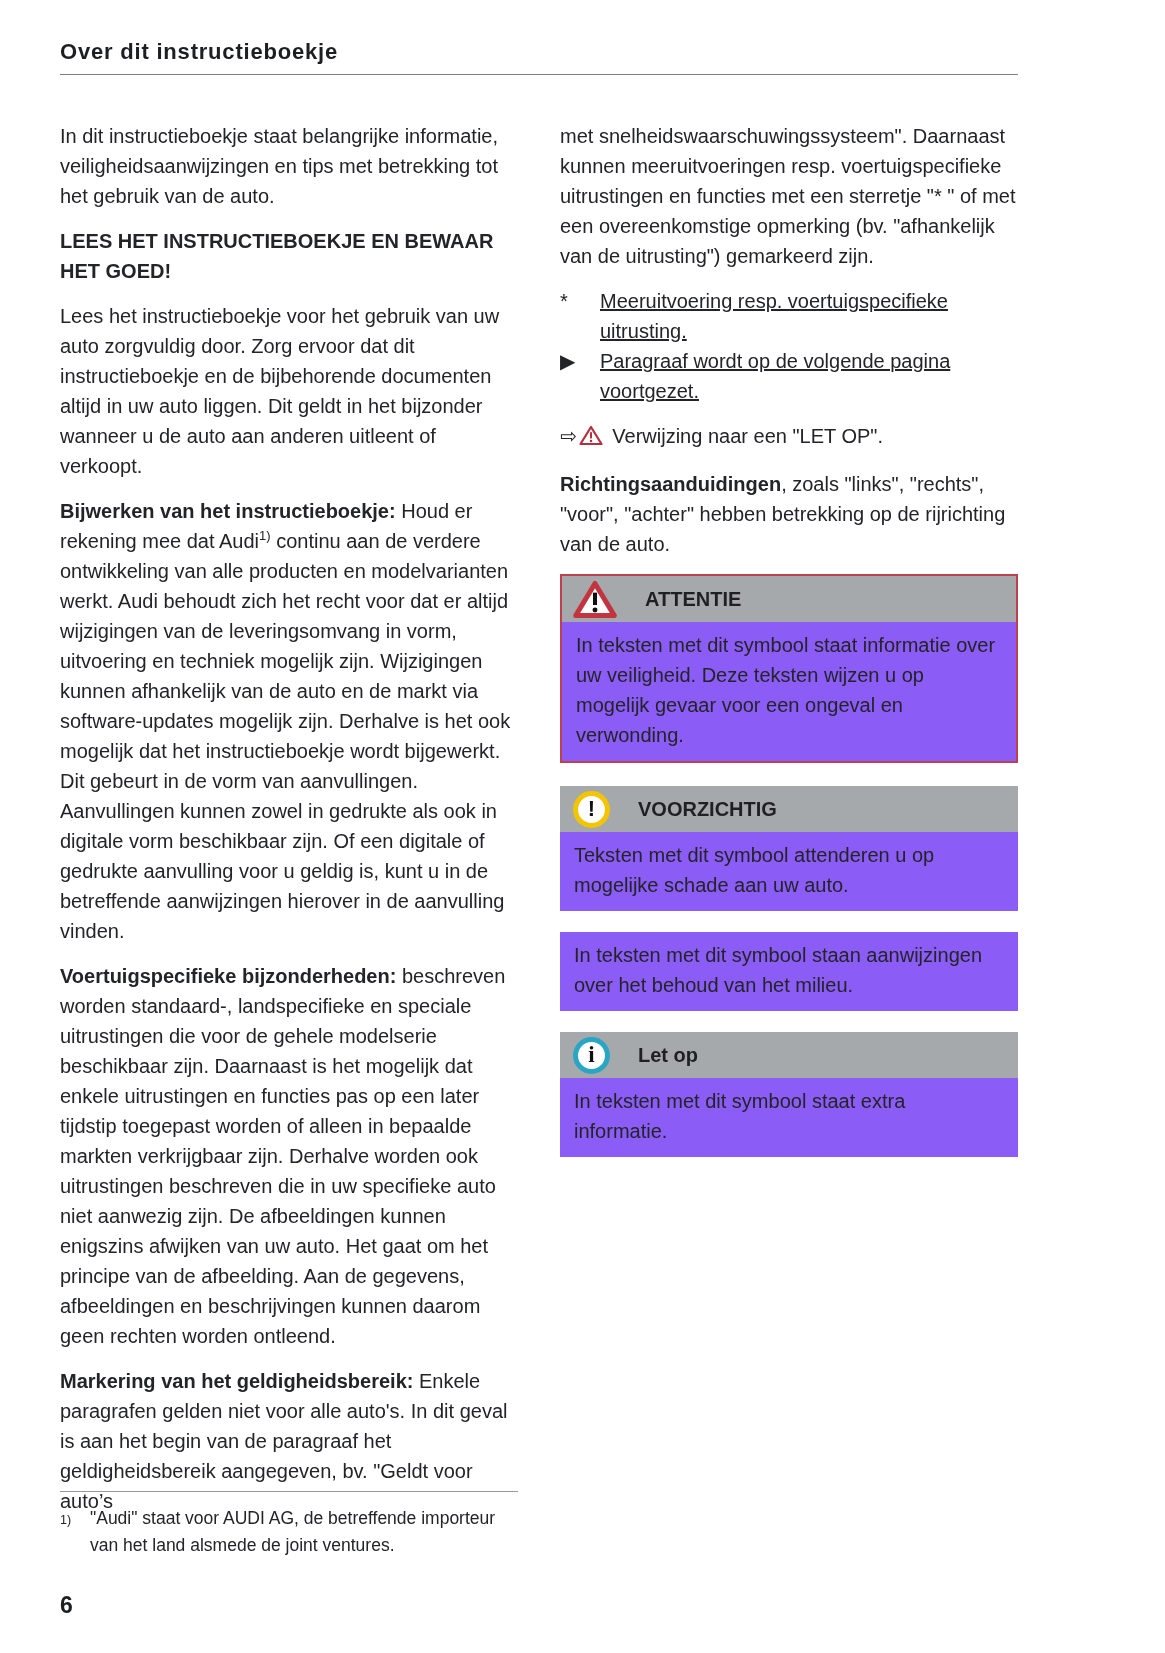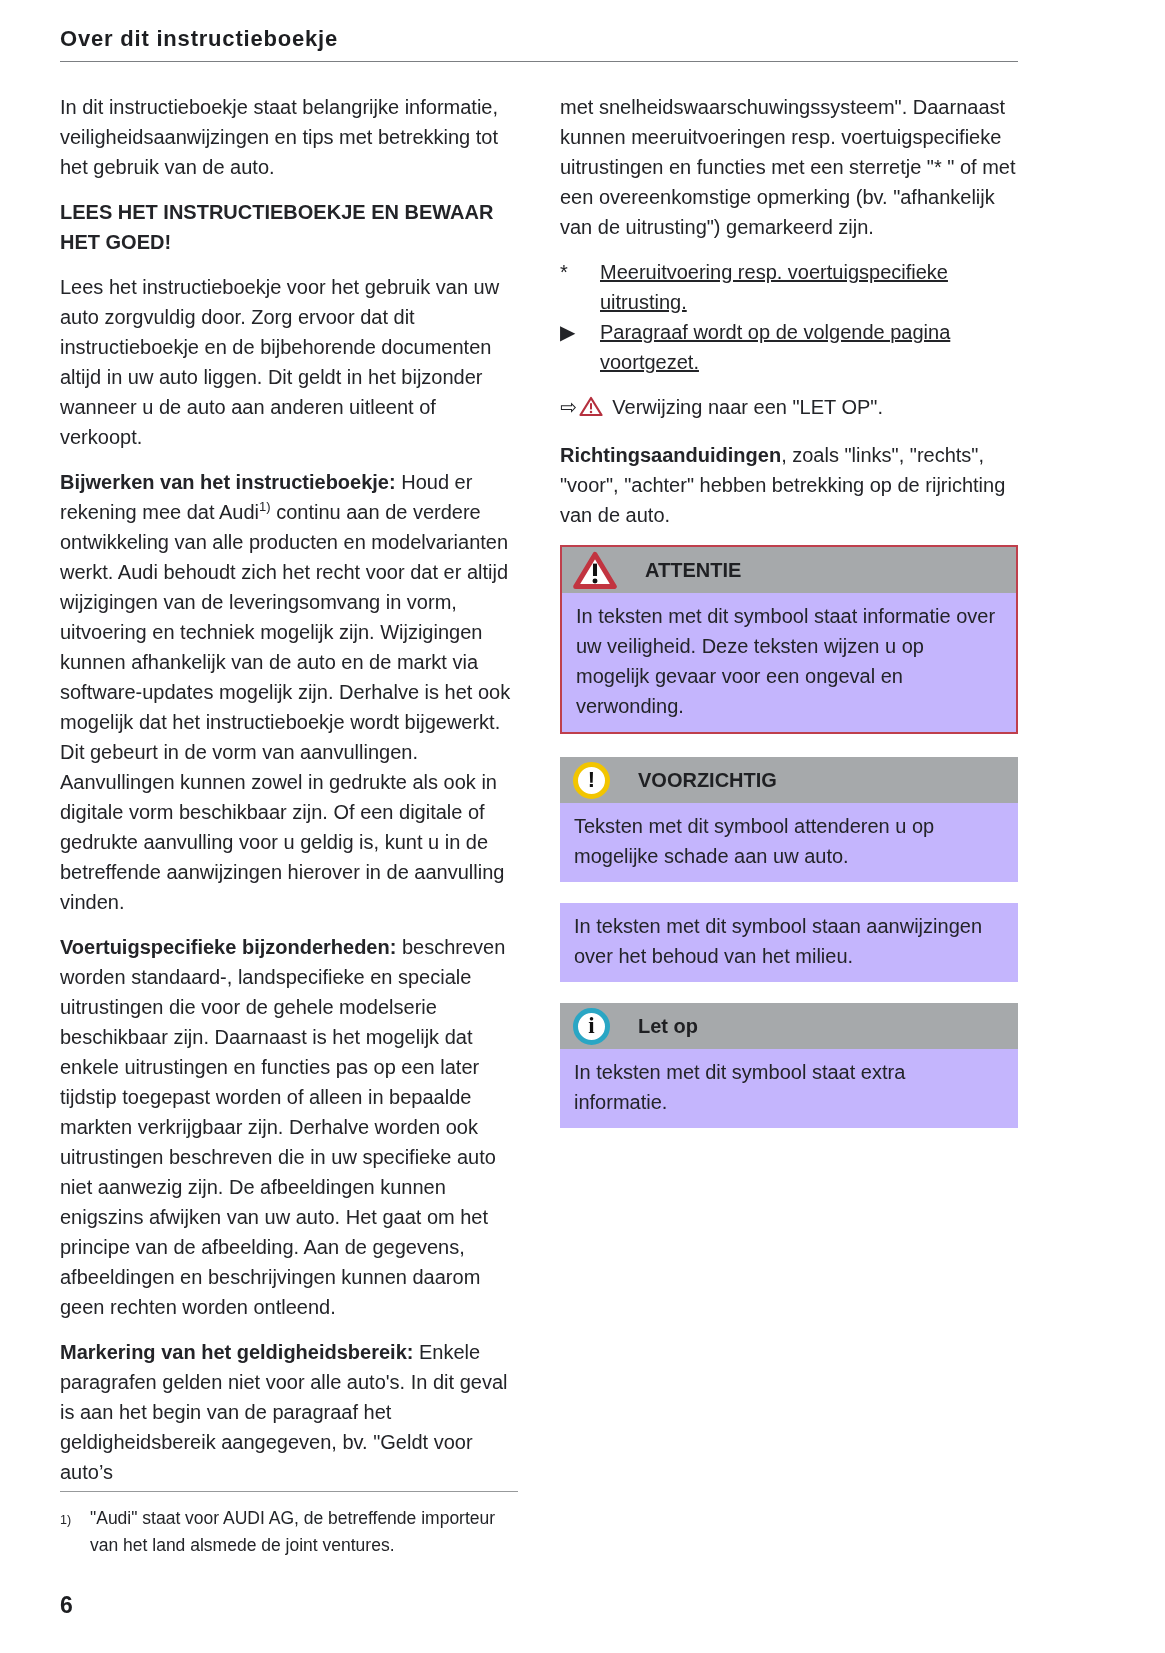--- a/index.html
+++ b/index.html
@@ -1,41 +1,41 @@
 <!DOCTYPE html>
 <html><head>
 <meta charset="utf-8">
 <style>
   html,body{margin:0;padding:0;}
   body{
     width:1165px;height:1653px;background:#ffffff;
     font-family:"Liberation Sans","DejaVu Sans",sans-serif;
     color:#232428;overflow:hidden;position:relative;
   }
-  .page{box-sizing:border-box;width:1165px;height:1653px;padding:26px 60px 0 60px;position:relative;}
+  .page{box-sizing:border-box;width:1165px;height:1653px;padding:39px 60px 0 60px;position:relative;}
   .page-title{font-size:22px;font-weight:700;letter-spacing:0.8px;color:#1d1e21;margin:0 0 9px 0;}
   .title-rule{border:0;border-bottom:1.5px solid #7c7f82;margin:0 0 30px 0;width:958px;}
   .cols{display:flex;gap:42px;}
-  .col{width:458px;font-size:20px;line-height:30px;}
+  .col{width:458px;font-size:20px;line-height:30px;margin-top:16px;}
   .col p{margin:0 0 15px 0;}
   .subhead{font-weight:700;}
   .lead{font-weight:700;}
   sup.fnref{font-size:13px;line-height:0;vertical-align:super;}
   .symlist{margin:0 0 15px 0;}
   .symrow{display:flex;}
   .symcol{flex:0 0 40px;}
   .symtext{flex:1;text-decoration:underline;}
   .italic{font-style:italic;}
   .arrow{font-family:"DejaVu Sans",sans-serif;}
   .mini-tri{display:inline-block;vertical-align:-3px;margin:0 4px 0 2px;}
   
   .box{margin:0 0 21px 0;}
   .box-header{min-height:46px;display:flex;align-items:center;gap:28px;padding:0 13px;background:#a6a9ab;}
   .box-title{font-weight:700;font-size:20px;color:#1f2023;}
-  .box-body{background:#c4b5fd;padding:8px 14px 11px 14px;font-size:20px;line-height:30px;}
+  .box-body{background:#8b5cf6;padding:8px 14px 11px 14px;font-size:20px;line-height:30px;}
   .box.attention{border:2px solid #bf3f4c;margin-bottom:23px;}
   .box.attention .box-header{padding:0 11px;}
   .tri-icon svg{display:block;width:44px;height:39px;}
   .circle-icon{width:37px;height:37px;border-radius:50%;background:#fff;box-sizing:border-box;
     display:flex;align-items:center;justify-content:center;font-weight:700;flex:0 0 auto;}
   .circle-icon.caution{border:5px solid #f2c500;font-size:22px;color:#111;}
   .circle-icon.env{border:5px solid #5ea63a;}
   .circle-icon.env svg{display:block;width:20px;height:20px;}
   .circle-icon.note{border:5px solid #2aa6c4;font-family:"Liberation Serif","DejaVu Serif",serif;
     font-size:23px;color:#111;}

